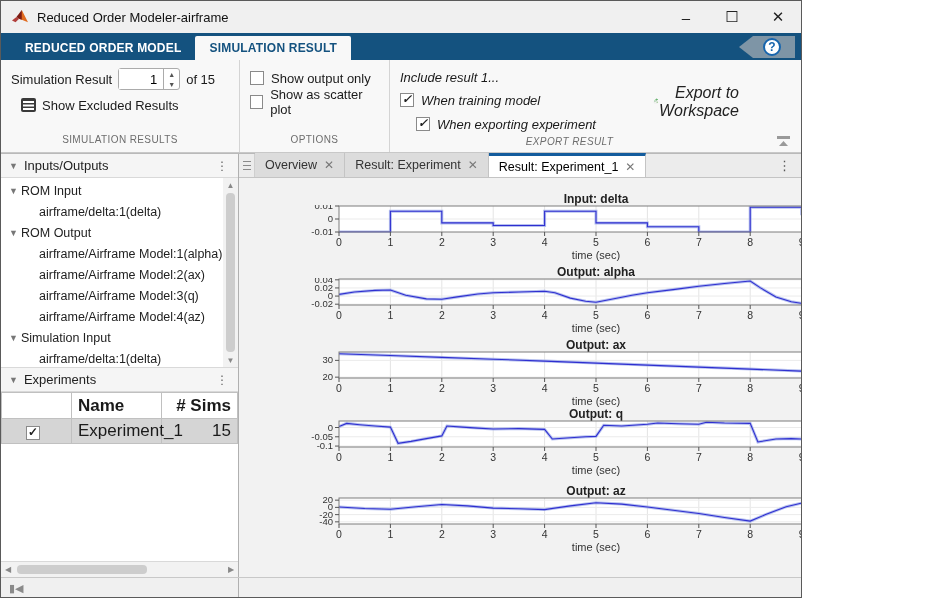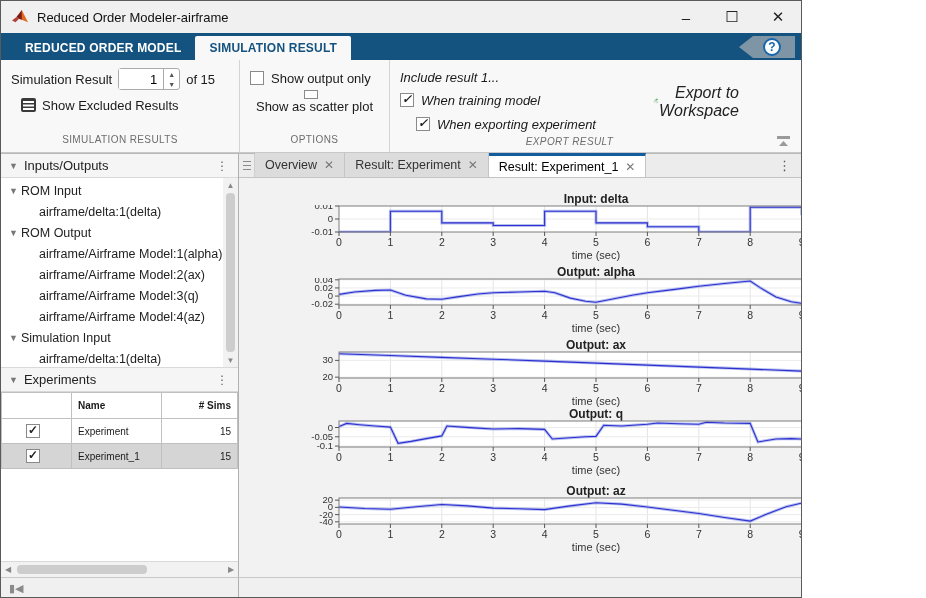--- a/index.html
+++ b/index.html
@@ -59,21 +59,21 @@
   .panel-header .tri { color:#777; font-size:9px; margin:0 6px 0 2px; }
   .panel-header .kebab { margin-left:auto; color:#666; font-size:12px; letter-spacing:0; cursor:pointer; padding:0 4px; }
   .tree-wrap { height:190px; display:flex; overflow:hidden; border-bottom:1px solid #d9d9d9; }
   .tree { flex:1; overflow:hidden; padding-top:2px; }
   .tree-row { height:21px; display:flex; align-items:center; font-size:12.5px; color:#222; white-space:nowrap; cursor:default; }
   .tree-row .arrow { width:12px; margin-left:8px; color:#777; font-size:9px; }
   .tree-row.child { padding-left:38px; }
   .vscroll { width:15px; background:#f2f2f2; display:flex; flex-direction:column; align-items:center; flex:none; }
   .vscroll .arr { height:14px; font-size:8px; color:#888; display:flex; align-items:center; }
   .vscroll .thumb { width:9px; flex:1; margin:1px 0; background:#cdcdcd; border-radius:4px; }
-  .exp-table { width:100%; border-collapse:collapse; font-size:10px; table-layout:fixed; }
+  .exp-table { width:100%; border-collapse:collapse; font-size:17px; table-layout:fixed; }
   .exp-table th, .exp-table td { border:1px solid #c0c0c0; height:25px; padding:0 6px; background:#fff; }
   .exp-table th { font-weight:bold; text-align:left; height:26px; }
   .exp-table .c-check { width:70px; text-align:center; }
   .exp-table .c-sims  { width:76px; text-align:right; }
   .exp-table tr.selected td { background:#d5d5d5; }
   .exp-blank { flex:1; background:#fff; }
   .hscroll { height:16px; background:#f2f2f2; border-top:1px solid #d9d9d9; display:flex; align-items:center; flex:none; }
   .hscroll .arr { width:14px; text-align:center; font-size:8px; color:#888; }
   .hscroll .track { flex:1; height:100%; position:relative; }
   .hscroll .thumb { position:absolute; left:2px; top:3px; height:9px; width:62%; background:#cdcdcd; border-radius:4px; }
@@ -154,21 +154,21 @@
       </div>
       <div class="tb-footer">SIMULATION RESULTS</div>
     </div>
 
     <div class="tb-section" style="width:150px;">
       <div class="tb-body" id="options-checks">
           <div class="tb-row" style="height: 24px;">
             <span class="cbx"></span>
             <span>Show output only</span>
           </div>
-          <div class="tb-row" style="height: 24px; flex-direction: column;">
+          <div class="tb-row" style="height: 24px;">
             <span class="cbx"></span>
             <span>Show as scatter plot</span>
           </div>
         </div>
       <div class="tb-footer">OPTIONS</div>
     </div>
 
     <div class="tb-section" style="width:360px;font-style:italic;">
       <div class="tb-body export-wrap">
         <div style="flex:1;">
@@ -257,25 +257,20 @@
       </div>
       <table class="exp-table">
         <thead id="exp-head">
             <tr>
               <th class="c-check"></th>
               <th>Name</th>
               <th class="c-sims"># Sims</th>
             </tr>
           </thead>
         <tbody id="exp-body">
-            <tr>
-              <td class="c-check"><span class="cbx checked"></span></td>
-              <td>Experiment</td>
-              <td class="c-sims">15</td>
-            </tr>
             <tr class="selected">
               <td class="c-check"><span class="cbx checked"></span></td>
               <td>Experiment_1</td>
               <td class="c-sims">15</td>
             </tr>
           </tbody>
       </table>
       <div class="exp-blank"></div>
       <div class="hscroll">
         <div class="arr">◀</div>

